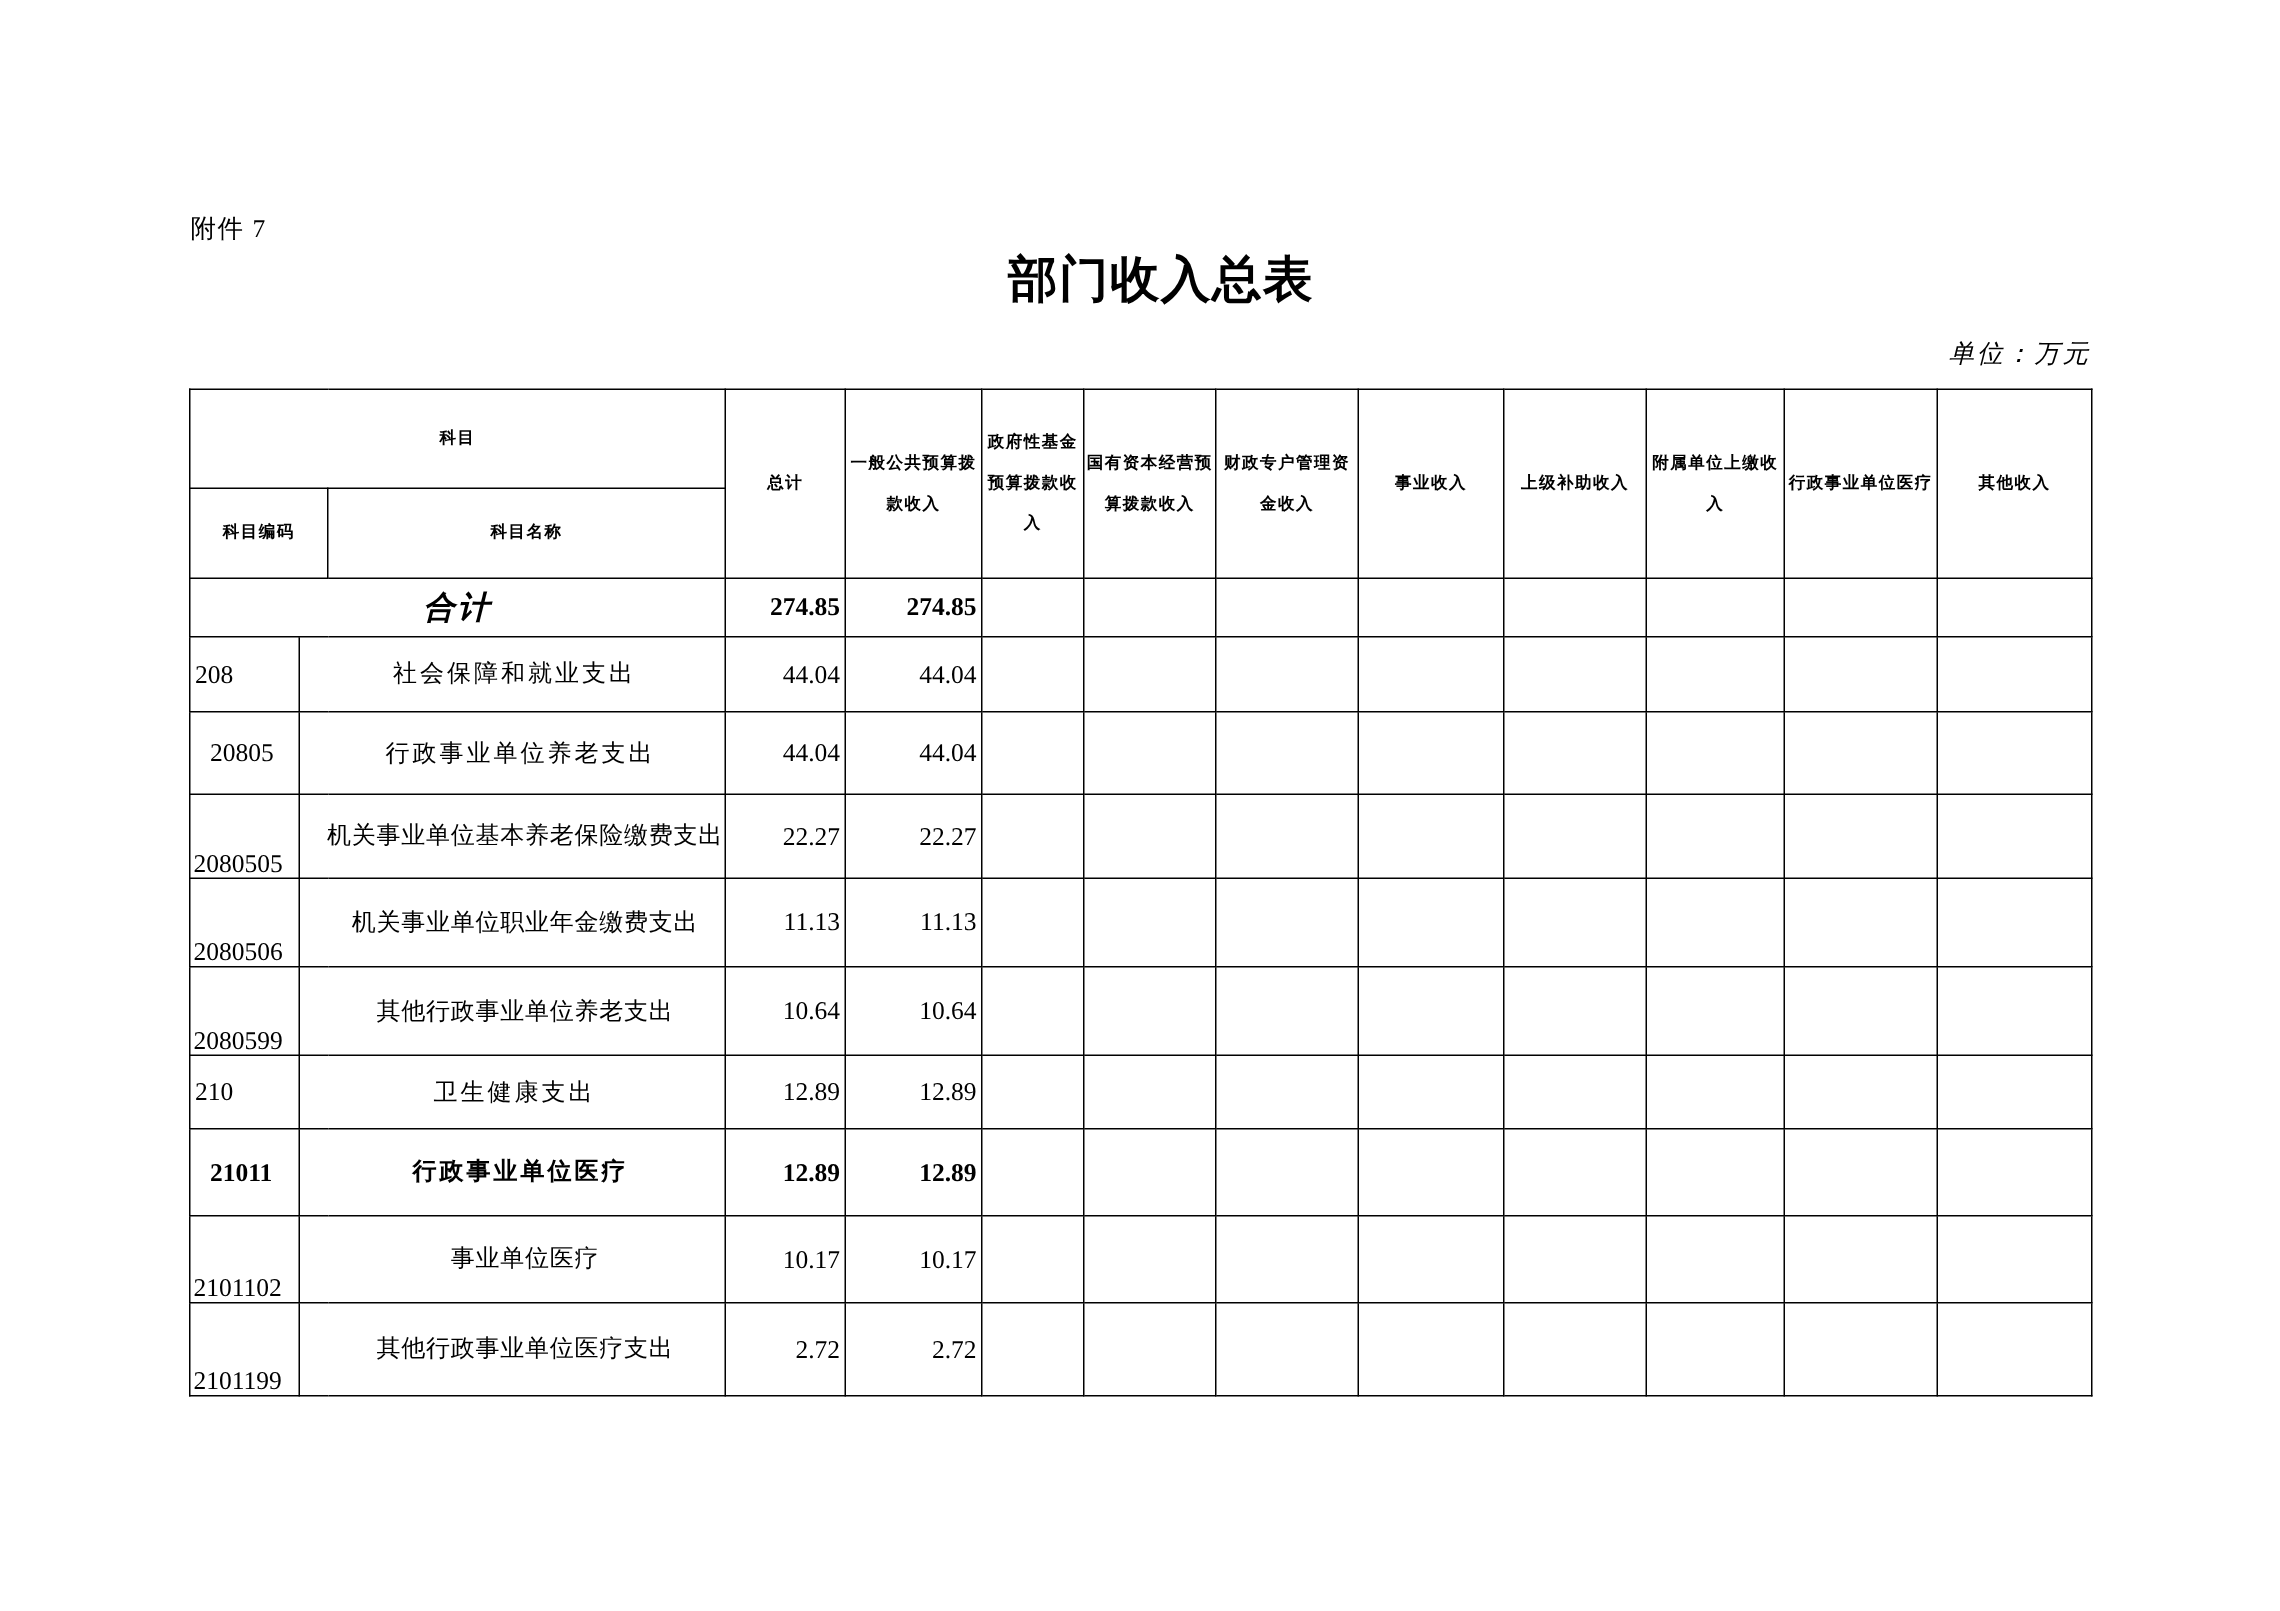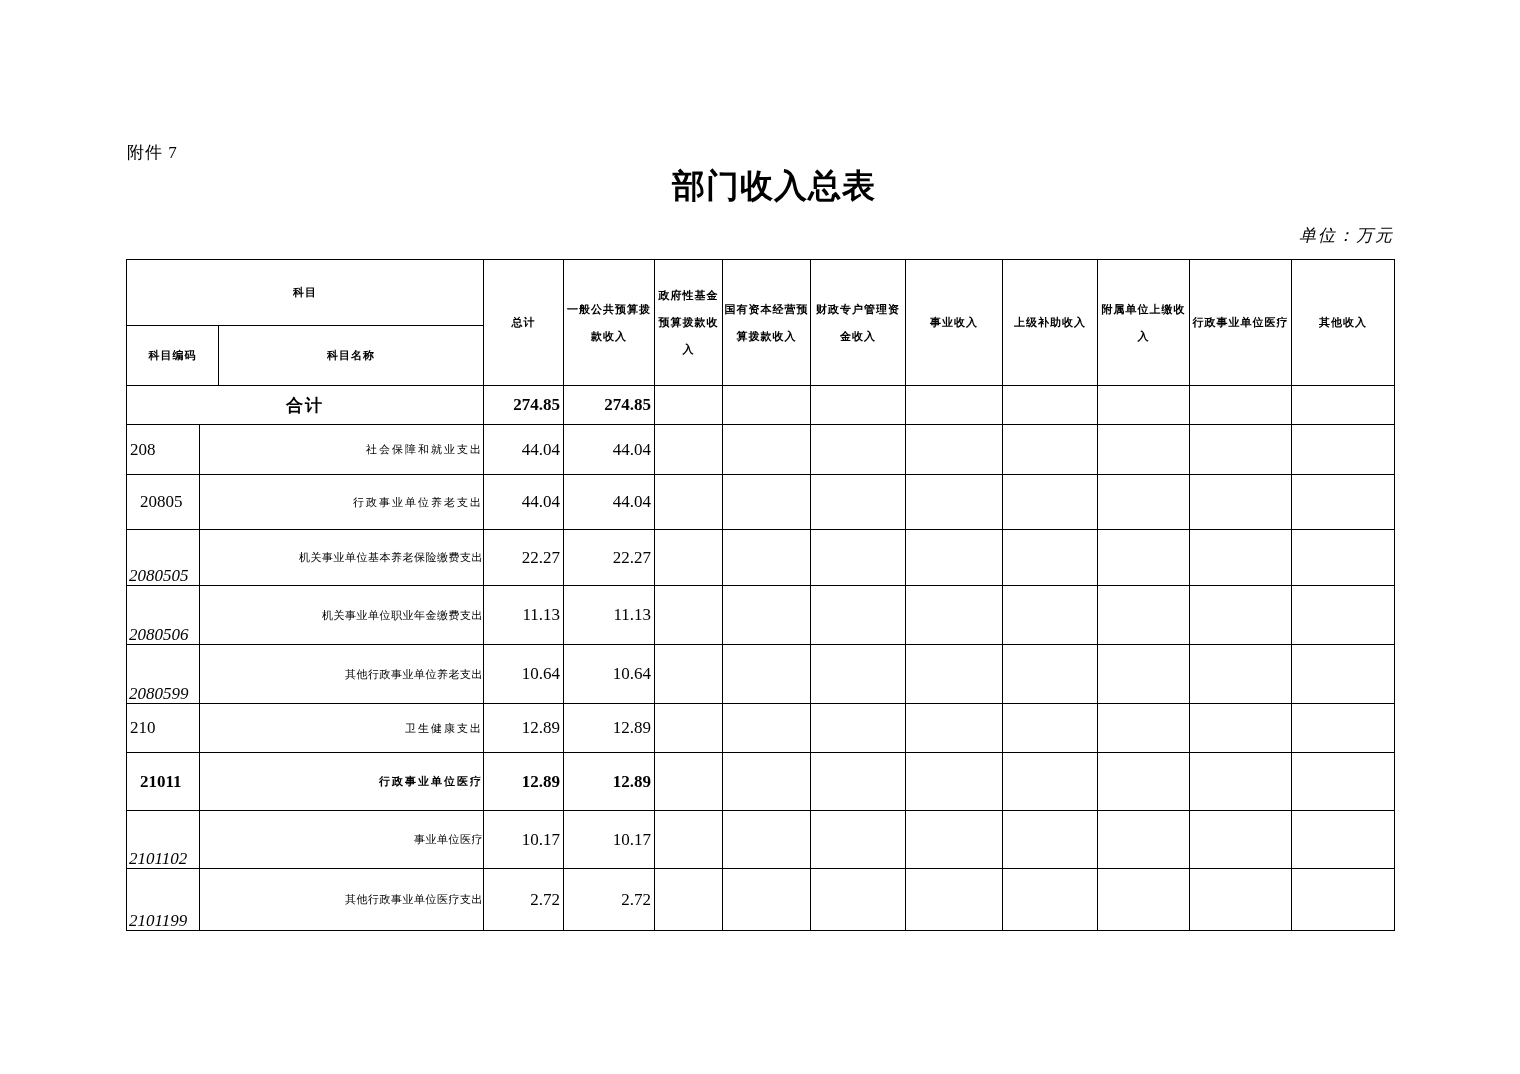--- a/index.html
+++ b/index.html
@@ -36,35 +36,35 @@
     font-family:"Liberation Sans", sans-serif;
     font-weight:bold; font-size:11px; letter-spacing:1px;
     text-align:center; vertical-align:middle;
     line-height:27px; white-space:normal;
   }
   td.code {
     font-size:17px; text-align:left; vertical-align:middle;
     padding-left:3px;
   }
   td.name {
-    font-size:11px; letter-spacing:2px; text-align:right;
+    font-size:16px; letter-spacing:2px; text-align:center;
     vertical-align:middle; padding-left:3px;
   }
   td.val {
     font-size:17px; text-align:right; vertical-align:middle;
     padding-right:3px;
   }
   tr.lv2 td.code { padding-left:13px;border-radius:23px; }
   tr.lv2 td.name { padding-left:11px;margin-top:18px; }
-  tr.lv3 td.code { vertical-align:bottom; padding-left:2px; line-height:19px;font-style:italic; }
+  tr.lv3 td.code { vertical-align:bottom; padding-left:2px; line-height:19px; }
   tr.lv3 td.name { padding-left:17px; letter-spacing:0.5px; }
   tr.total-row td { font-weight:bold; }
   td.total-label {
-    font-size:17px; font-weight:bold; text-align:center;
-    vertical-align:middle; letter-spacing:2px;
+    font-size:21px; font-weight:bold; text-align:center;
+    vertical-align:middle; letter-spacing:2px;font-style:italic;
   }
 </style>
 </head>
 <body>
 
 <div class="attachment">附件 7</div>
 <div class="doc-title">部门收入总表</div>
 <div class="unit-label">单位：万元</div>
 
 <table class="income">

